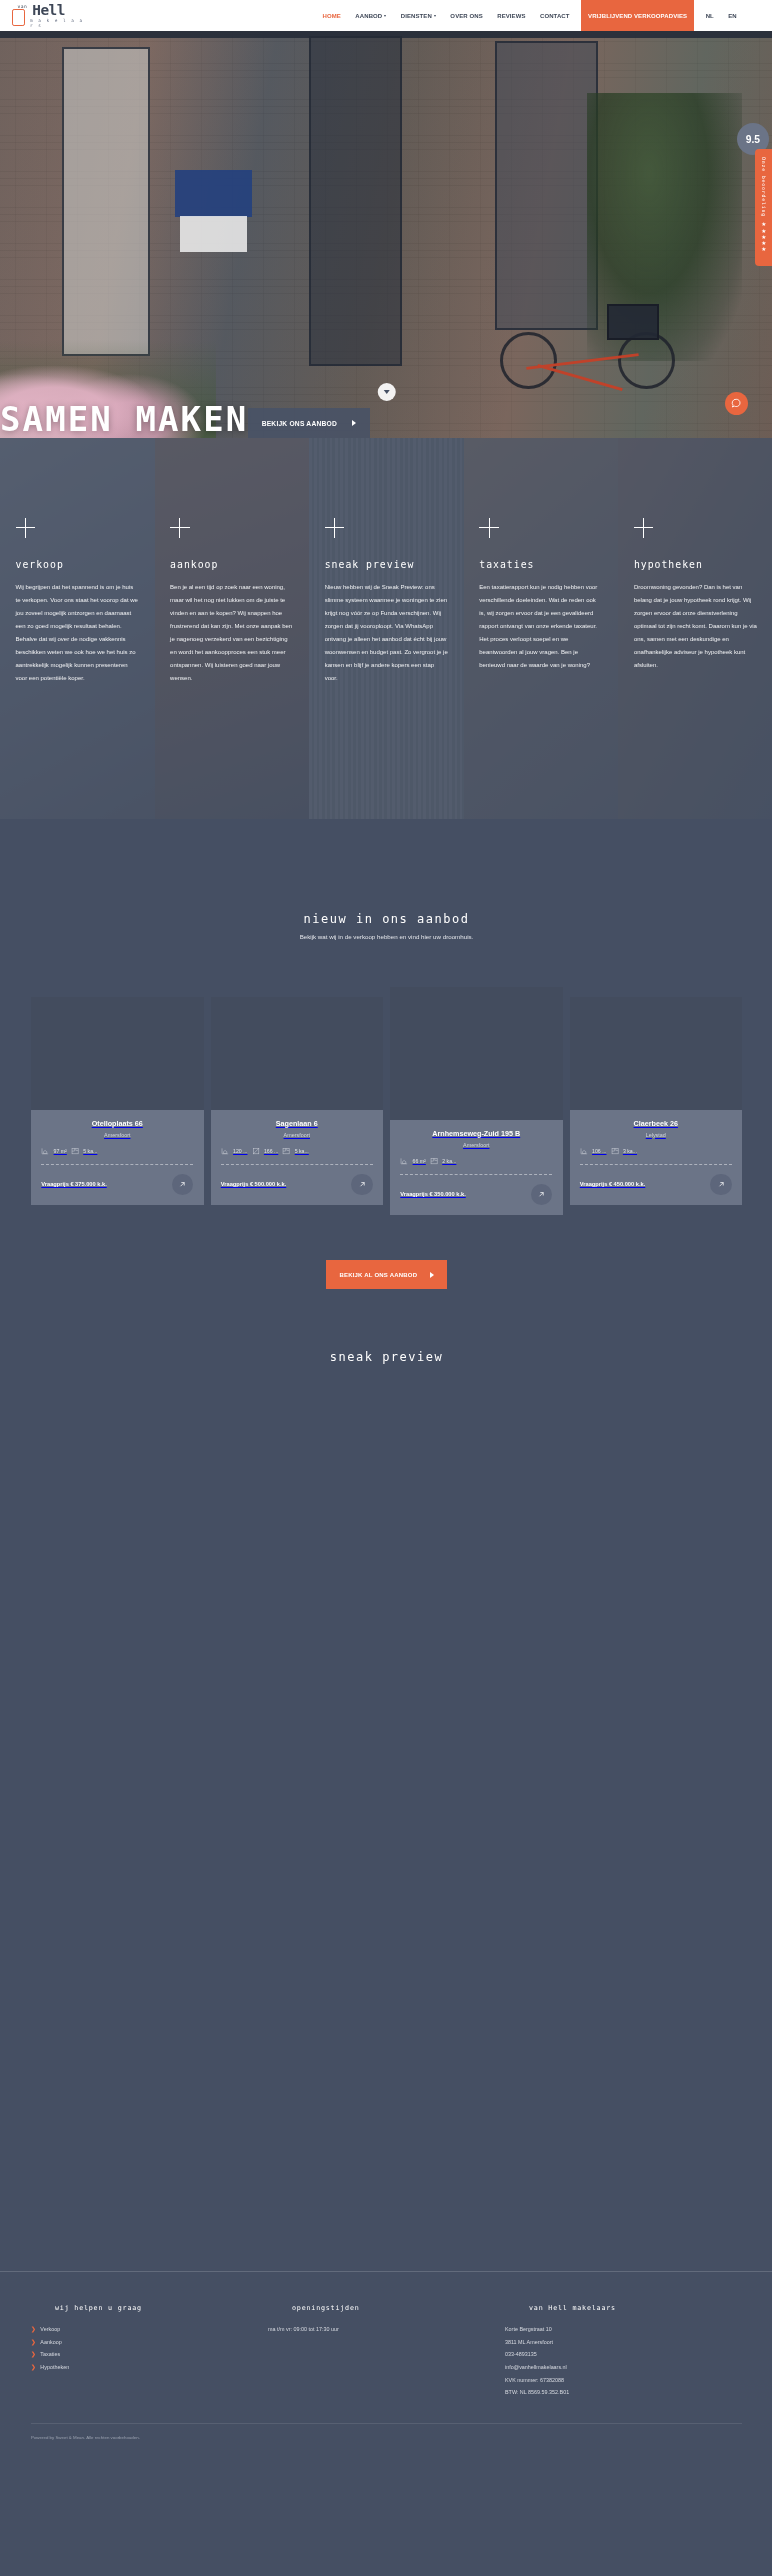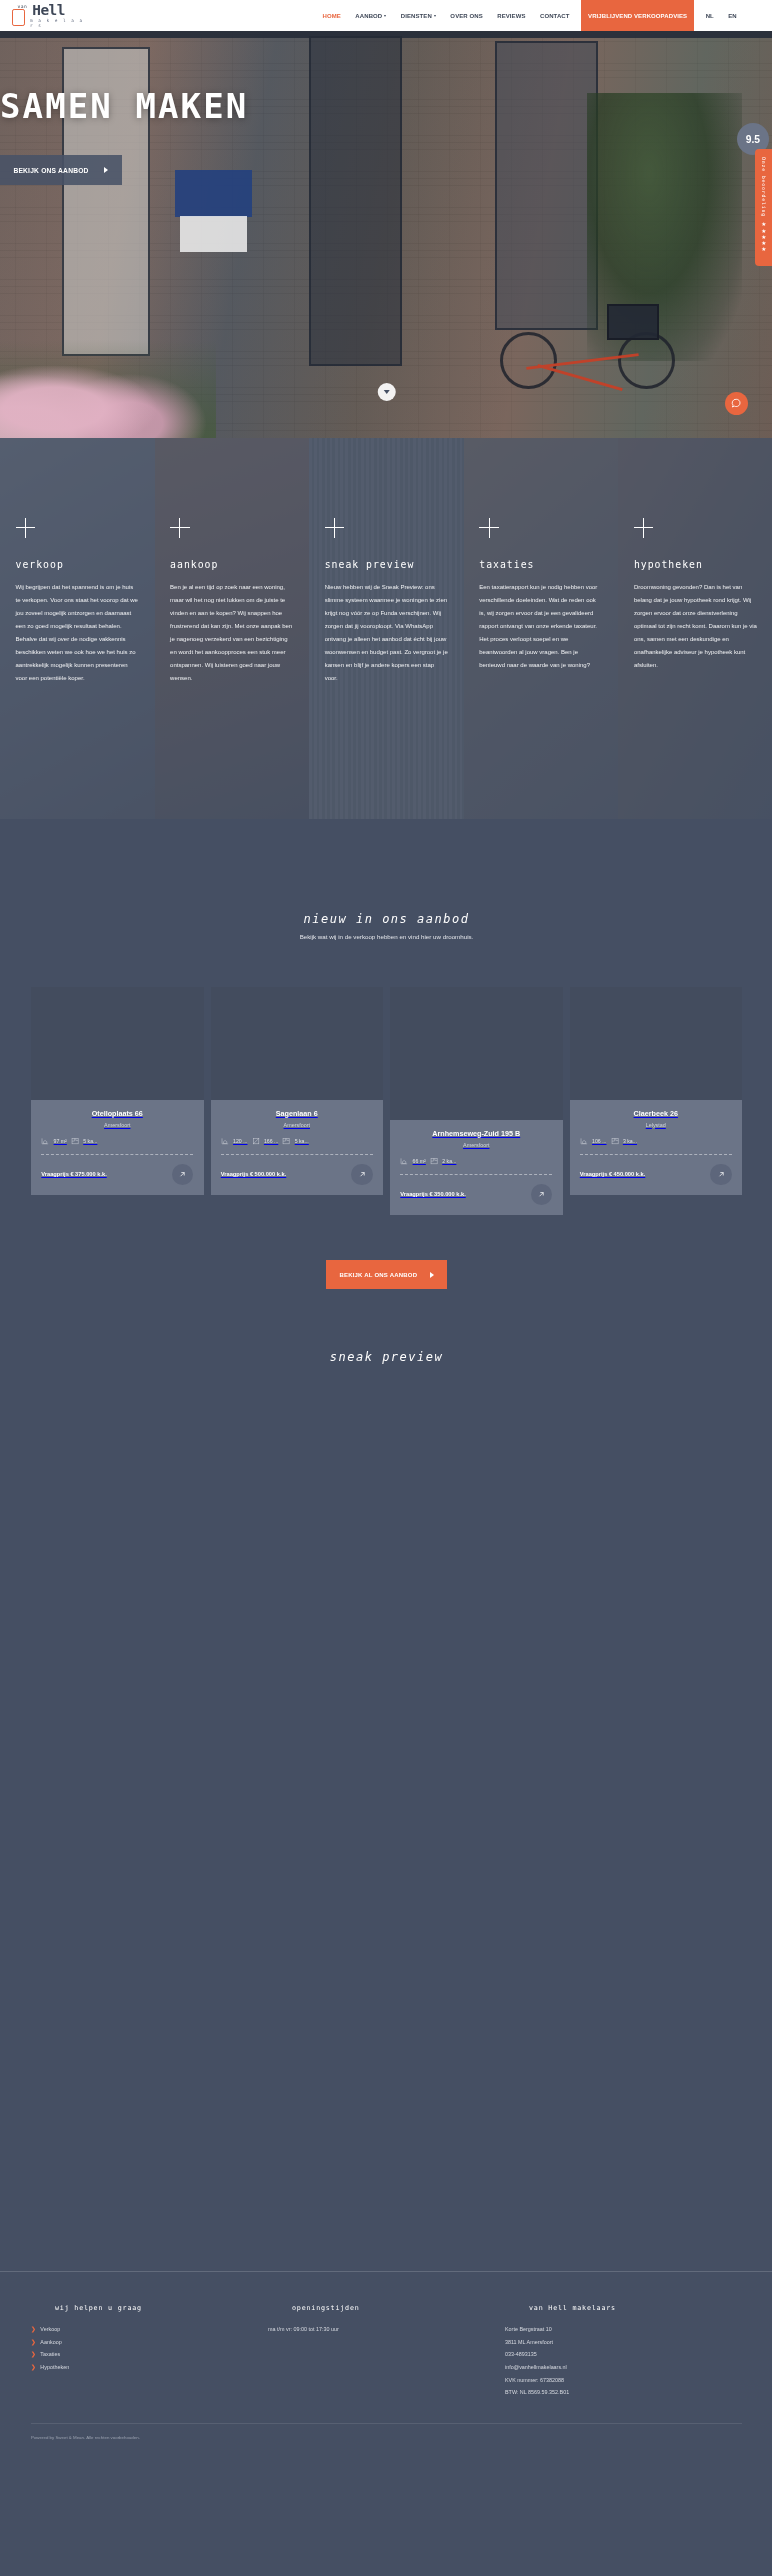--- a/index.html
+++ b/index.html
@@ -85,21 +85,21 @@
   }
   .hero-bike .wheel{position:absolute;border:3.1px solid rgba(30,34,44,.85);border-radius:50%;width:57px;height:57px;bottom:0;}
   .hero-bike .wheel.l{left:5.2px;} .hero-bike .wheel.r{right:5.2px;}
   .hero-bike .frame{position:absolute;left:31px;bottom:26px;width:113px;height:3.1px;background:#c0422a;transform:rotate(-7deg);}
   .hero-bike .frame2{position:absolute;left:41px;bottom:10.3px;width:88px;height:3.1px;background:#c0422a;transform:rotate(16deg);}
   .hero-bike .crate{position:absolute;right:20.6px;bottom:49px;width:52px;height:36px;background:rgba(34,40,52,.9);border:2.1px solid rgba(24,28,38,.9);}
   .hero-sign{position:absolute;left:175px;top:139px;width:77px;height:47px;background:#24407e;opacity:.9;}
   .hero-sign2{position:absolute;left:180px;top:185px;width:67px;height:36px;background:rgba(240,240,240,.85);}
   .hero-topbar{position:absolute;left:0;top:0;width:100%;height:7.2px;background:rgba(40,46,58,.95);}
 
-  .hero-content{position:absolute;inset:0;display:flex;flex-direction:column;align-items:flex-start;justify-content:flex-start;padding-top:56px;}
+  .hero-content{position:absolute;inset:0;display:flex;flex-direction:row;align-items:flex-end;justify-content:flex-start;padding-top:77px;}
   .hero-title{
     font-family:"DejaVu Sans Mono",monospace;
     font-size:34px;line-height:1.12;font-weight:700;color:#fff;text-align:center;
     letter-spacing:2.1px;text-shadow:0 1px 7.2px rgba(0,0,0,.35);
   }
   .hero-btn{
     margin-top:30px;background:rgba(72,82,102,.88);color:#fff;border:none;
     padding:0 13.4px;height:30px;display:flex;align-items:center;gap:15.5px;
     font-size:6.7px;font-weight:700;letter-spacing:0.2px;cursor:pointer;
   }
@@ -157,26 +157,26 @@
   .svc-3 .bgimg{background:repeating-linear-gradient(90deg,#7b818d 0 2.6px,#6a7079 2.6px 5.2px);}
   .svc-4 .bgimg{background:linear-gradient(140deg,#8a7a6e,#6c6b6d 50%,#565c68);}
   .svc-5 .bgimg{background:linear-gradient(120deg,#8b7266,#6a6360 45%,#4e5563);}
   .svc-2 .tint,.svc-4 .tint{background:rgba(69,79,99,.72);}
   .svc-3 .tint{background:rgba(69,79,99,.74);}
 
   
   .aanbod{padding:93px 0 0;text-align:center;}
   .sec-title{
     font-family:"DejaVu Sans Mono",monospace;font-size:12px;letter-spacing:1.5px;
-    color:#fff;font-weight:400;font-style:italic;
+    color:#fff;font-weight:400;
   }
   .sec-sub{font-size:6.2px;color:#e3e5ea;margin-top:7.2px;}
 
   .cards{
-    display:flex;gap:7px;width:711px;margin:47px auto 0;align-items:flex-start;
+    display:flex;gap:7px;width:711px;margin:47px auto 0;align-items:center;
   }
   .pcard{flex:1;display:flex;flex-direction:column;}
   .pcard .photo{height:113px;background:#434c5e;}
   .pcard .body{background:var(--navy-card);padding:9.3px 10.3px 10.3px;position:relative;}
   .pcard h4{font-size:7.2px;font-weight:700;color:#fff;line-height:1.25;}
   .pcard .city{font-size:5.4px;color:#d3d7df;margin-top:3.1px;}
   .pcard .specs{display:flex;align-items:center;gap:4.1px;margin-top:9.3px;font-size:5.2px;color:#dfe2e8;flex-wrap:nowrap;}
   .pcard .specs svg{width:8.2px;height:8.2px;opacity:.85;flex:0 0 auto;}
   .pcard .divider{border-top:0.5px dashed rgba(255,255,255,.45);margin:9.3px 0 8.2px;}
   .pcard .foot{display:flex;align-items:center;justify-content:space-between;}

